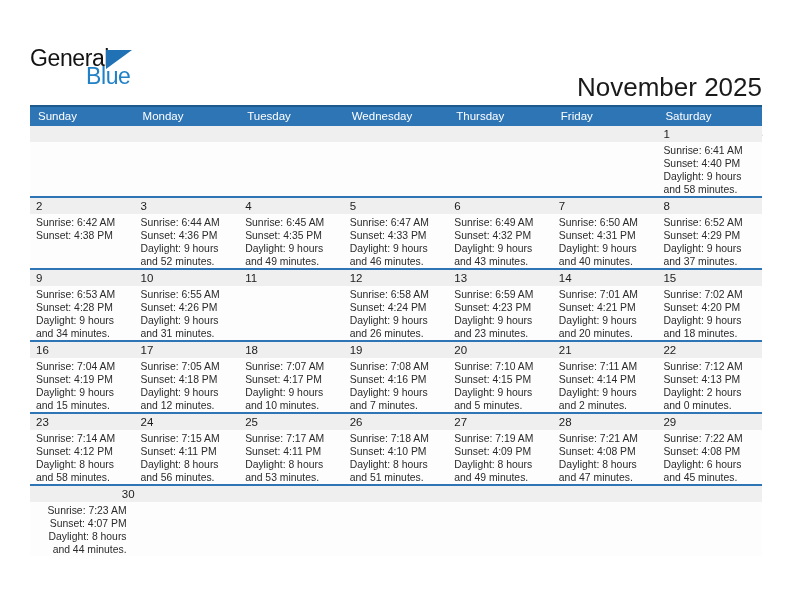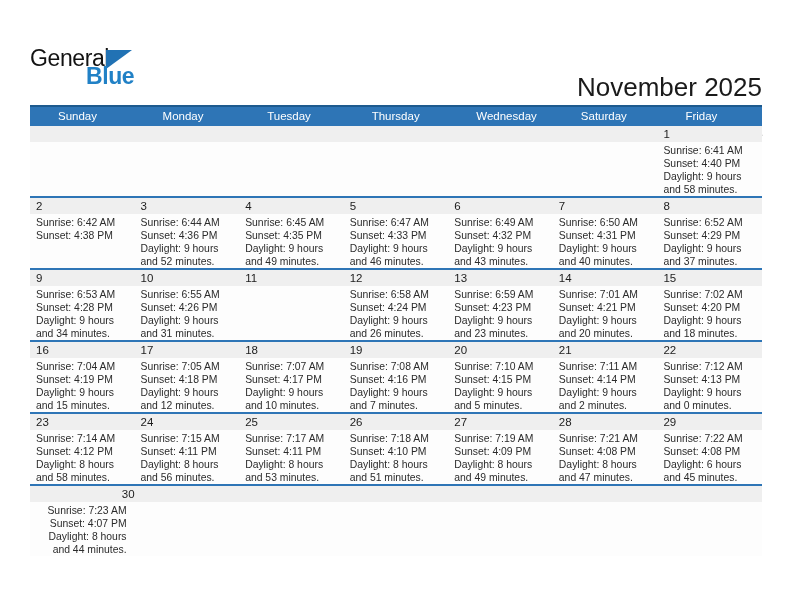--- a/index.html
+++ b/index.html
@@ -13,39 +13,39 @@
   
   .logo{position:absolute;left:30px;top:46px;width:150px;height:50px;}
   .logo-general{
     position:absolute;left:0;top:0;
     font-size:23px;line-height:24px;color:var(--logo-dark,#121212);letter-spacing:-0.4px;
   }
   .logo-tri{position:absolute;left:76px;top:4px;width:26px;height:19px;display:block;}
   .logo-tri polygon{fill:var(--logo-triangle,#2172b4);}
   .logo-blue{
     position:absolute;left:56px;top:18px;
-    font-size:23px;line-height:24px;color:var(--logo-blue,#2181c6);letter-spacing:-0.4px;font-weight:bold;
+    font-size:23px;line-height:24px;color:var(--logo-blue,#2181c6);letter-spacing:-0.4px;
   }
 
   
   .titlebox{position:absolute;right:30px;top:36px;text-align:right;}
   .title{font-size:26px;line-height:30px;font-weight:400;color:#1a1a1a;margin-top:36px;}
   .subtitle{font-size:15px;line-height:18px;font-weight:700;color:#1a1a1a;margin-top:20px;letter-spacing:-0.1px;}
 
   
   .cal{position:absolute;left:30px;top:105px;width:732px;}
   .cal-head{
     display:grid;grid-template-columns:repeat(7,1fr);
     background:var(--header-bg,#2e75b6);
     border-top:2px solid var(--header-top-border,#1d5a8e);
     height:19px;
   }
   .hcell{
     color:#ffffff;font-size:11.5px;line-height:19px;padding-left:8px;
-    overflow:hidden;white-space:nowrap;margin-left:20px;
+    overflow:hidden;white-space:nowrap;
   }
   .week{
     display:grid;grid-template-columns:repeat(7,1fr);
     height:70px;
     border-bottom:2px solid var(--week-divider,#2e75b6);
     background:#fdfdfd;
   }
   .week:last-child{border-bottom:none;text-align:right;}
   .cell{overflow:hidden;}
   .num{
@@ -77,24 +77,24 @@
   <div class="titlebox">
     <div class="title">November 2025</div>
     <div class="subtitle">Schwarzau im Gebirge, Lower Austria, Austria</div>
   </div>
 
   <div class="cal">
     <div class="cal-head">
         <div class="hcell">Sunday</div>
         <div class="hcell">Monday</div>
         <div class="hcell">Tuesday</div>
+        <div class="hcell">Wednesday</div>
         <div class="hcell">Thursday</div>
-        <div class="hcell">Wednesday</div>
+        <div class="hcell">Friday</div>
         <div class="hcell">Saturday</div>
-        <div class="hcell">Friday</div>
       </div>
     <div>
         <div class="week">
           <div class="cell">
             <div class="num"></div>
             <div class="body"></div>
           </div>
           <div class="cell">
             <div class="num"></div>
             <div class="body"></div>
@@ -281,21 +281,21 @@
               <div class="line">Sunrise: 7:11 AM</div>
               <div class="line">Sunset: 4:14 PM</div>
               <div class="line">Daylight: 9 hours and 2 minutes.</div>
             </div>
           </div>
           <div class="cell">
             <div class="num">22</div>
             <div class="body">
               <div class="line">Sunrise: 7:12 AM</div>
               <div class="line">Sunset: 4:13 PM</div>
-              <div class="line">Daylight: 9 hours and 0 minutes.</div>
+              <div class="line">Daylight: 2 hours and 0 minutes.</div>
             </div>
           </div>
         </div>
         <div class="week">
           <div class="cell">
             <div class="num">23</div>
             <div class="body">
               <div class="line">Sunrise: 7:14 AM</div>
               <div class="line">Sunset: 4:12 PM</div>
               <div class="line">Daylight: 8 hours and 58 minutes.</div>

